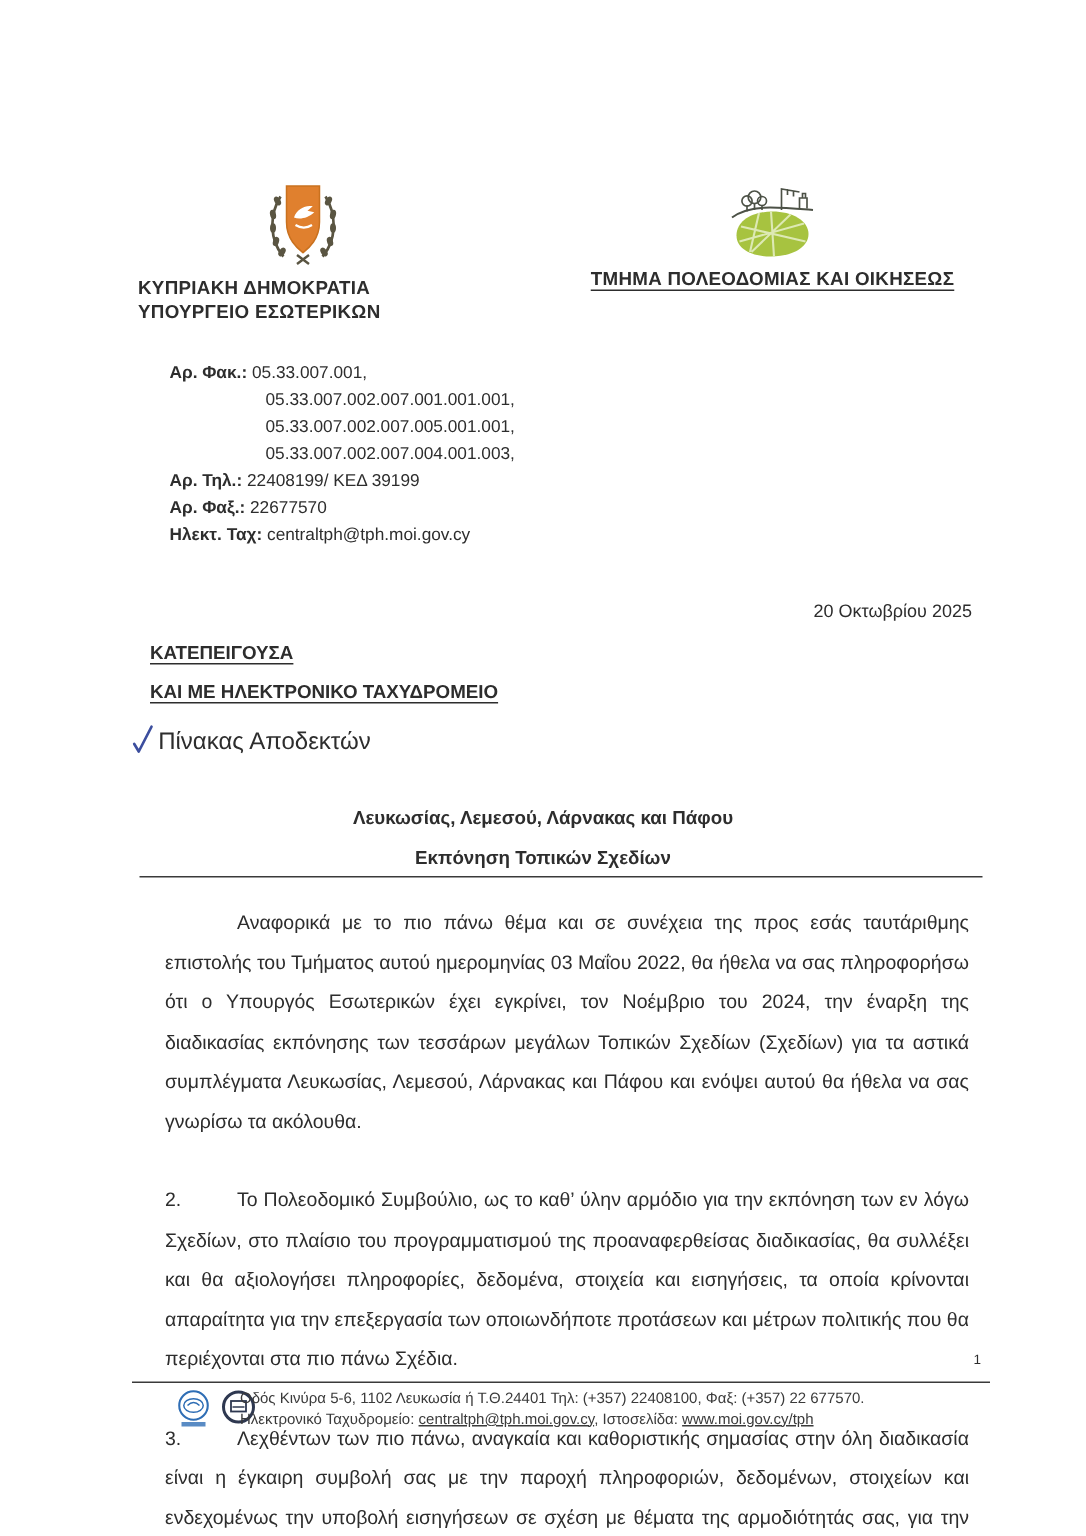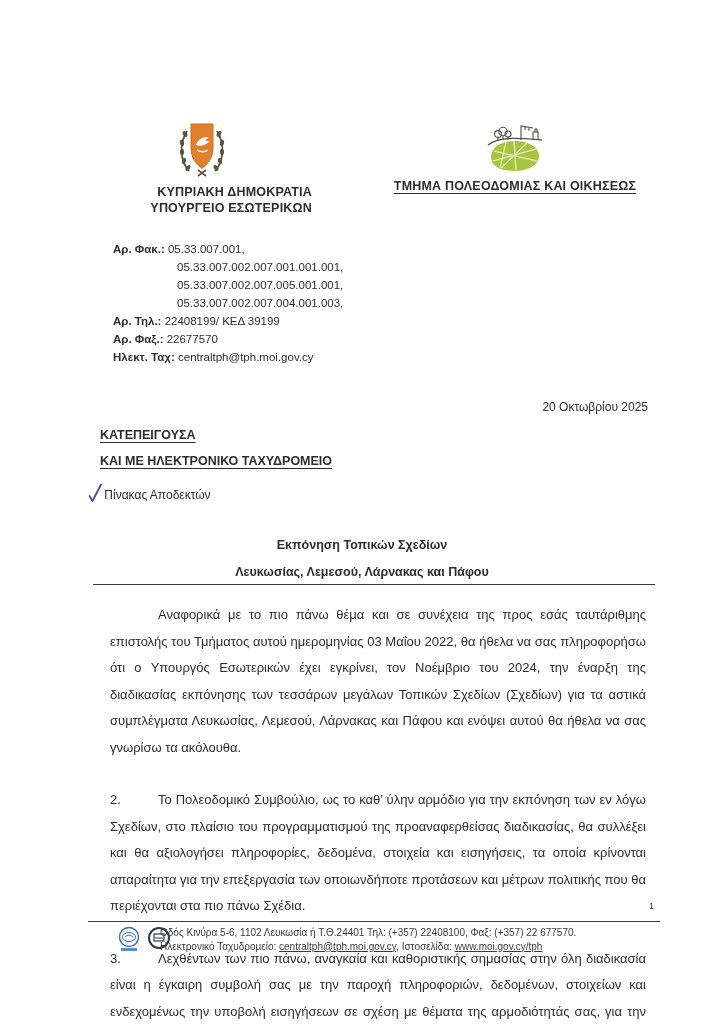--- a/index.html
+++ b/index.html
@@ -3,35 +3,35 @@
 <meta charset="utf-8">
 <style>
   html,body{margin:0;padding:0;}
   body{
     width:724px;height:1024px;background:#ffffff;position:relative;
     font-family:"Liberation Sans", sans-serif;color:#2d2d2d;
     -webkit-font-smoothing:antialiased;overflow:hidden;
   }
   .abs{position:absolute;}
   
-  .hdr-left{left:92px;top:118px;width:220px;text-align:right;}
+  .hdr-left{left:92px;top:118px;width:220px;text-align:left;}
   .hdr-right{left:370px;top:122px;width:290px;text-align:center;}
   .hdr-title{font-weight:bold;font-size:12.5px;line-height:16px;letter-spacing:.2px;}
   .hdr-right .hdr-title{text-decoration:underline;text-underline-offset:3px;}
   .hdr-logo{display:block;margin:0 auto 4px auto;}
   
   .refblock{left:113px;top:240px;width:330px;font-size:11.5px;line-height:18px;}
   .ref-label{font-weight:bold;}
   .ref-indent{padding-left:64px;}
   
   .date{right:76px;top:400px;font-size:12px;margin-left:20px;}
   .urgency{left:100px;top:422px;font-size:12.5px;font-weight:bold;line-height:26px;}
   .urgency span{text-decoration:underline;text-underline-offset:3px;display:inline-block;}
   
-  .recipient{left:88px;top:483px;font-size:12px;}
+  .recipient{left:88px;top:483px;font-size:16px;}
   .recipient .chk{vertical-align:-4px;margin-right:-2px;}
   
   .subject{left:0;top:532px;width:724px;text-align:center;font-weight:bold;font-size:12.5px;line-height:27px;}
   .subject-rule{left:93px;top:584px;width:562px;height:0;border-top:1.5px solid #3a3a3a;}
   
   .bodytext{left:110px;top:602px;width:536px;font-size:13px;line-height:26.5px;text-align:justify;}
   .bodytext p{margin:0 0 26px 0;}
   .pnum{display:inline-block;width:48px;}
   
   .pageno{right:70px;top:901px;font-size:9px;}
@@ -115,22 +115,22 @@
 </div>
 
 <div class="abs recipient">
   <svg class="chk" width="15" height="20" viewBox="0 0 15 20">
     <path d="M1.5 13 L4.5 18 L13 1.5" fill="none" stroke="#3c4e9e" stroke-width="1.8" stroke-linecap="round" stroke-linejoin="round"></path>
   </svg>
   <span>Πίνακας Αποδεκτών</span>
 </div>
 
 <div class="abs subject">
+  <div>Λευκωσίας, Λεμεσού, Λάρνακας και Πάφου</div>
   <div>Εκπόνηση Τοπικών Σχεδίων</div>
-  <div>Λευκωσίας, Λεμεσού, Λάρνακας και Πάφου</div>
 </div>
 <div class="abs subject-rule"></div>
 
 <div class="abs bodytext">
   <p><span class="pnum"></span><span>Αναφορικά με το πιο πάνω θέμα και σε συνέχεια της προς εσάς ταυτάριθμης επιστολής του Τμήματος αυτού ημερομηνίας 03 Μαΐου 2022, θα ήθελα να σας πληροφορήσω ότι ο Υπουργός Εσωτερικών έχει εγκρίνει, τον Νοέμβριο του 2024, την έναρξη της διαδικασίας εκπόνησης των τεσσάρων μεγάλων Τοπικών Σχεδίων (Σχεδίων) για τα αστικά συμπλέγματα Λευκωσίας, Λεμεσού, Λάρνακας και Πάφου και ενόψει αυτού θα ήθελα να σας γνωρίσω τα ακόλουθα.</span></p>
   <p><span class="pnum">2.</span><span>Το Πολεοδομικό Συμβούλιο, ως το καθ’ ύλην αρμόδιο για την εκπόνηση των εν λόγω Σχεδίων, στο πλαίσιο του προγραμματισμού της προαναφερθείσας διαδικασίας, θα συλλέξει και θα αξιολογήσει πληροφορίες, δεδομένα, στοιχεία και εισηγήσεις, τα οποία κρίνονται απαραίτητα για την επεξεργασία των οποιωνδήποτε προτάσεων και μέτρων πολιτικής που θα περιέχονται στα πιο πάνω Σχέδια.</span></p>
   <p><span class="pnum">3.</span><span>Λεχθέντων των πιο πάνω, αναγκαία και καθοριστικής σημασίας στην όλη διαδικασία είναι η έγκαιρη συμβολή σας με την παροχή πληροφοριών, δεδομένων, στοιχείων και ενδεχομένως την υποβολή εισηγήσεων σε σχέση με θέματα της αρμοδιότητάς σας, για την περιοχή των Σχεδίων. Τέτοια στοιχεία</span></p>
 </div>
 
 <div class="abs pageno">1</div>

